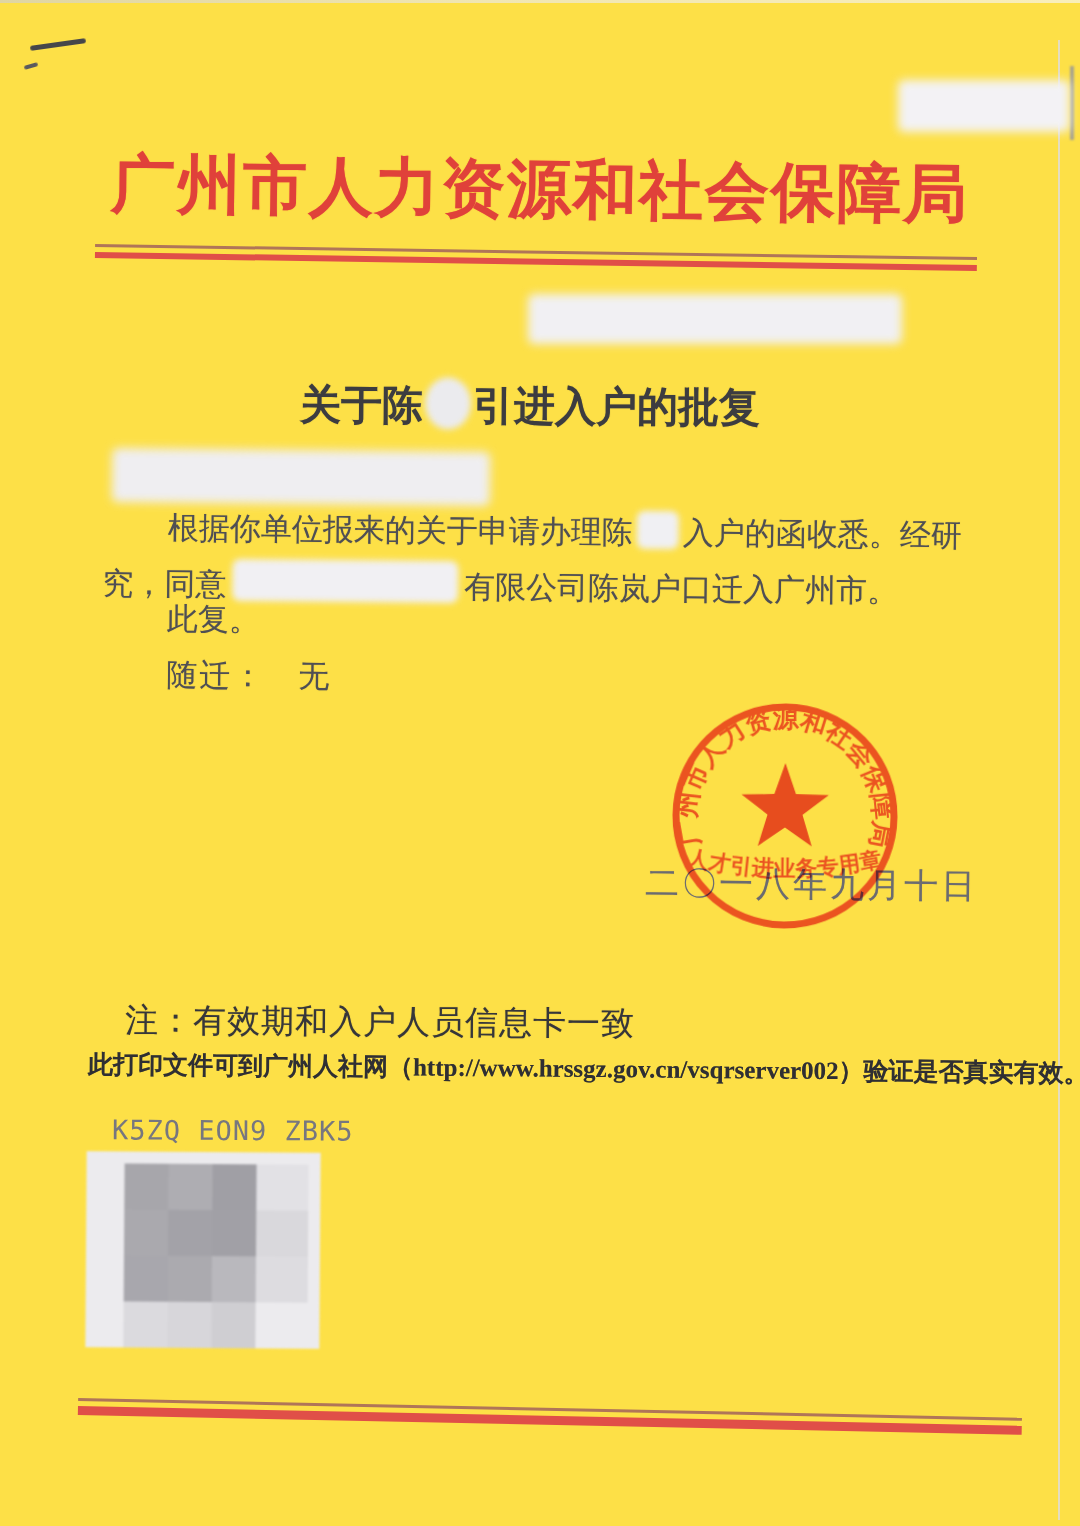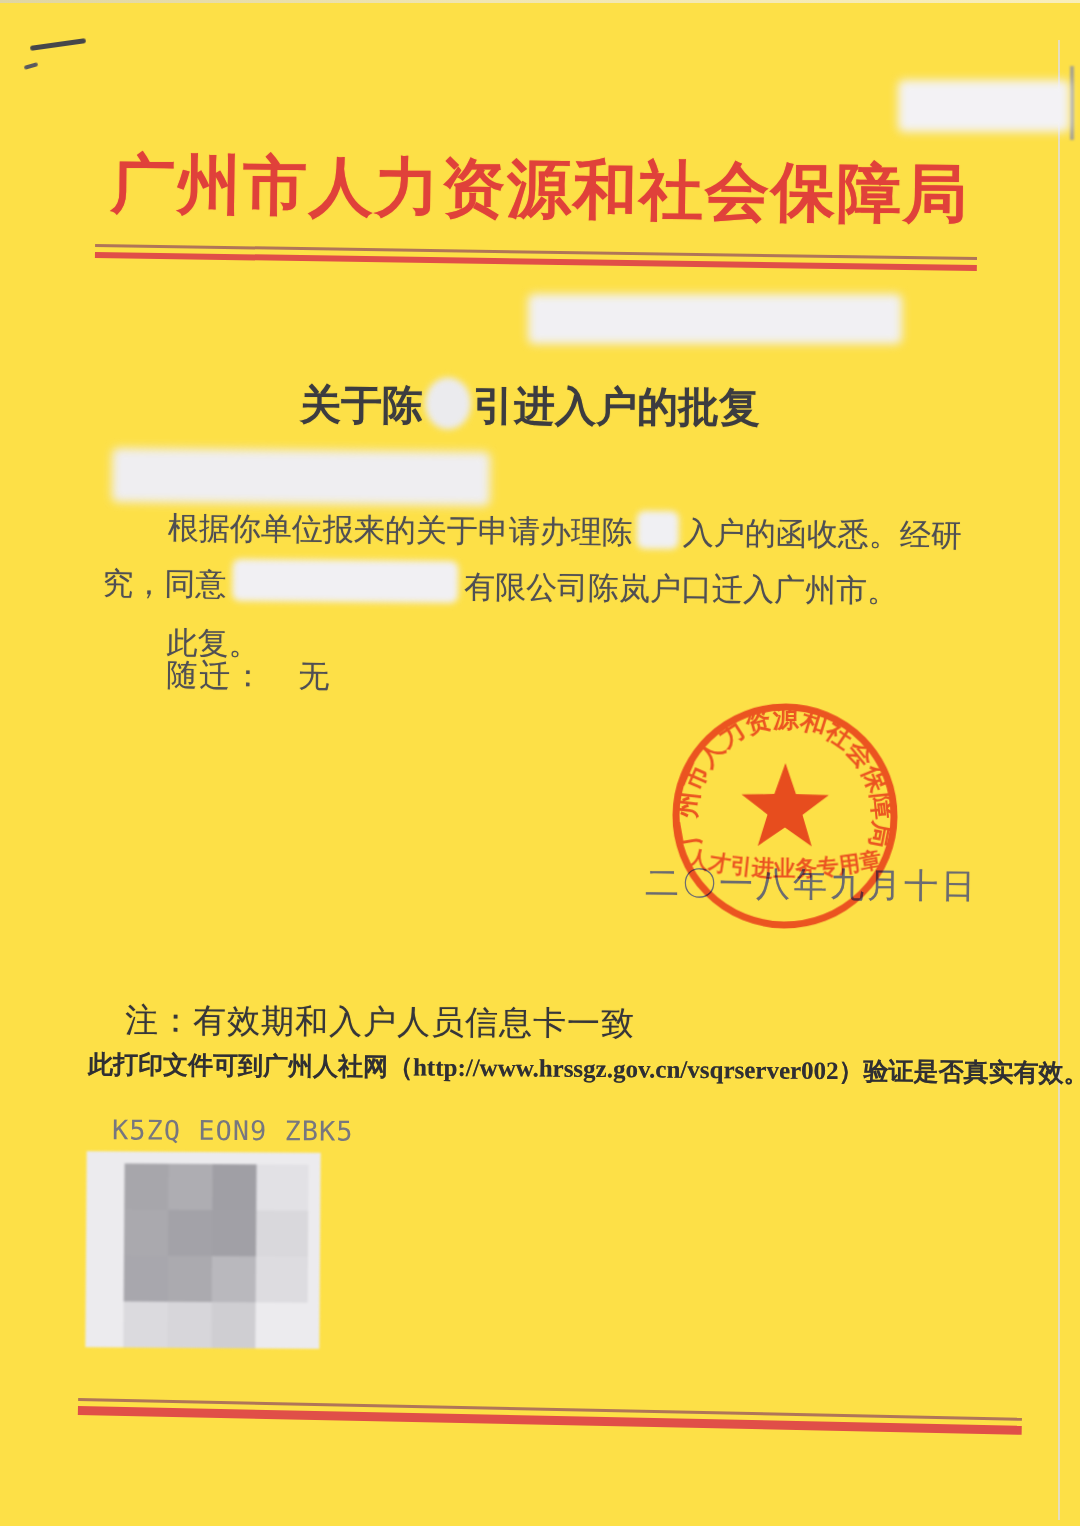--- a/index.html
+++ b/index.html
@@ -42,21 +42,21 @@
   
   .doc-title{position:absolute;left:0;top:378px;width:1060px;text-align:center;
     font-size:41px;font-weight:bold;color:#3c3c40;transform:rotate(.4deg);
     text-shadow:0 0 1px rgba(60,60,64,.45);}
   
   .body-block{position:absolute;left:100px;top:506px;width:900px;font-size:31px;color:#4f4f54;
     transform:rotate(.55deg);text-shadow:0 0 1px rgba(80,80,85,.35);}
   .bline{position:absolute;left:0;white-space:nowrap;}
   .bl1{top:4px;left:68px;}
   .bl2{top:56px;left:3px;}
-  .bl3{top:120px;left:68px;}
+  .bl3{top:96px;left:68px;}
   .bl4{top:152px;left:68px;letter-spacing:2px;}
   
   .date-line{position:absolute;left:645px;top:862px;font-size:34px;color:#6b6b70;
     letter-spacing:3px;transform:rotate(.6deg);z-index:1;
     text-shadow:0 0 1px rgba(107,107,112,.4);white-space:nowrap;}
   .seal{position:absolute;left:672px;top:703px;width:226px;height:226px;z-index:2;
     mix-blend-mode:multiply;opacity:.93;filter:blur(.3px);transform:rotate(.5deg);}
   .seal svg{display:block;}
   .seal text{font-family:"Liberation Serif","DejaVu Serif",serif;font-weight:bold;fill:#ec5468;}
   

